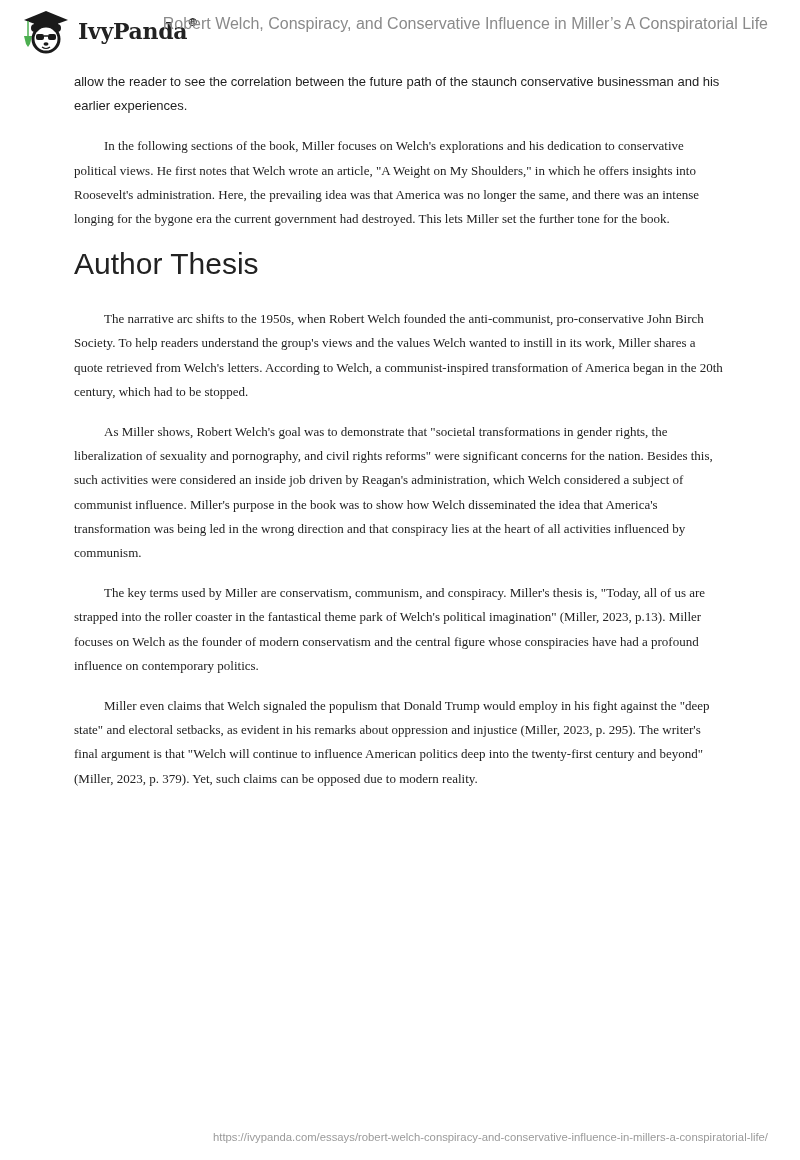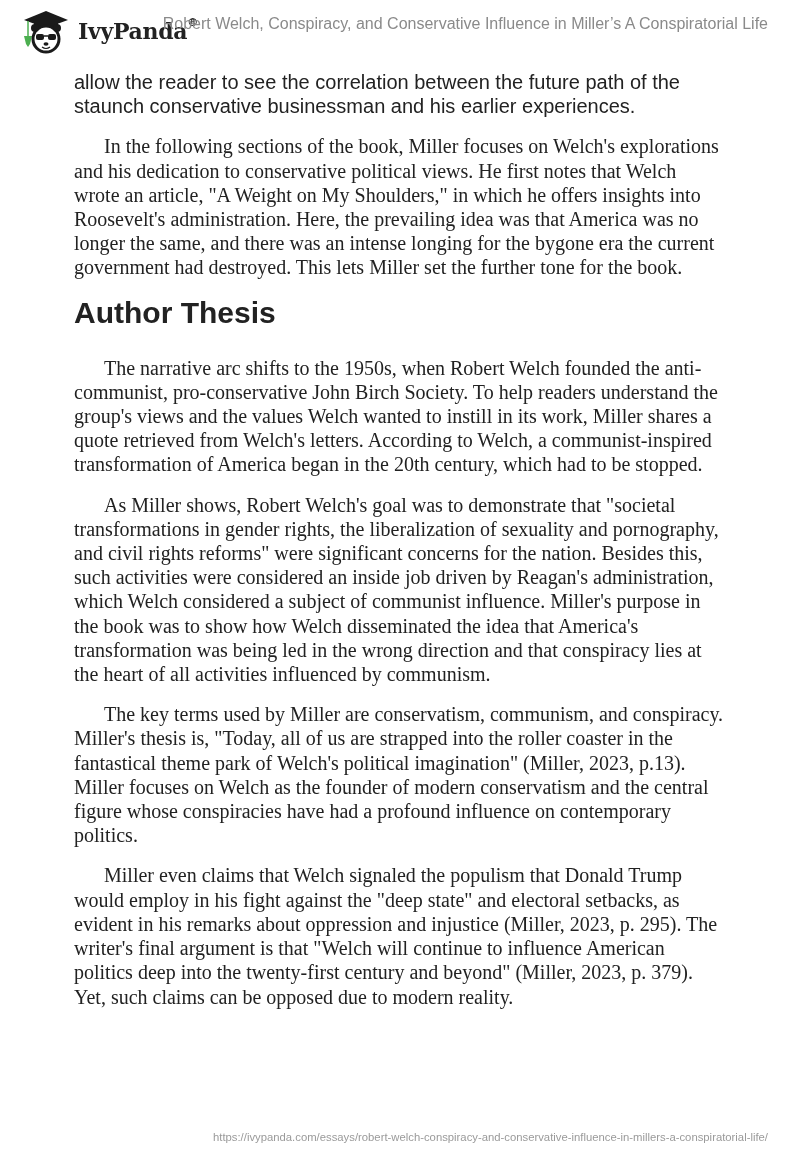--- a/index.html
+++ b/index.html
@@ -13,23 +13,23 @@
     .logo-text {
       font-family: "DejaVu Serif", "Liberation Serif", serif; font-weight: bold;
       font-size: 22px; color: #222; margin-left: 6px; letter-spacing: -0.3px; text-align: right;
     }
     .logo-text sup { font-size: 11px; vertical-align: top; position: relative; top: -2px; }
     .doc-title {
       position: absolute; right: 32px; top: 15px; font-size: 16px; color: #8a8a8a;
       white-space: nowrap;
     }
     .content { position: absolute; left: 74px; top: 70px; width: 652px; }
-    p { margin: 0 0 16px 0; font-size: 20px; line-height: 24.2px; color: #222; }
+    p { margin: 0 0 16px 0; font-size: 13px; line-height: 24.2px; color: #222; }
     p.indent { text-indent: 30px; font-family: Liberation Serif, serif; }
-    h2 { font-size: 30px; font-weight: bold; margin: 2px 0 26px 0; line-height: 34px; color: #222; }
+    h2 { font-size: 30px; font-weight: normal; margin: 2px 0 26px 0; line-height: 34px; color: #222; }
     .footer-url {
       position: absolute; right: 32px; top: 1131px; font-size: 11.3px; color: #9a9a9a;
       white-space: nowrap;
       margin-left: 48px;
     }
   </style>
 </head>
 <body>
 
 <div class="header">

